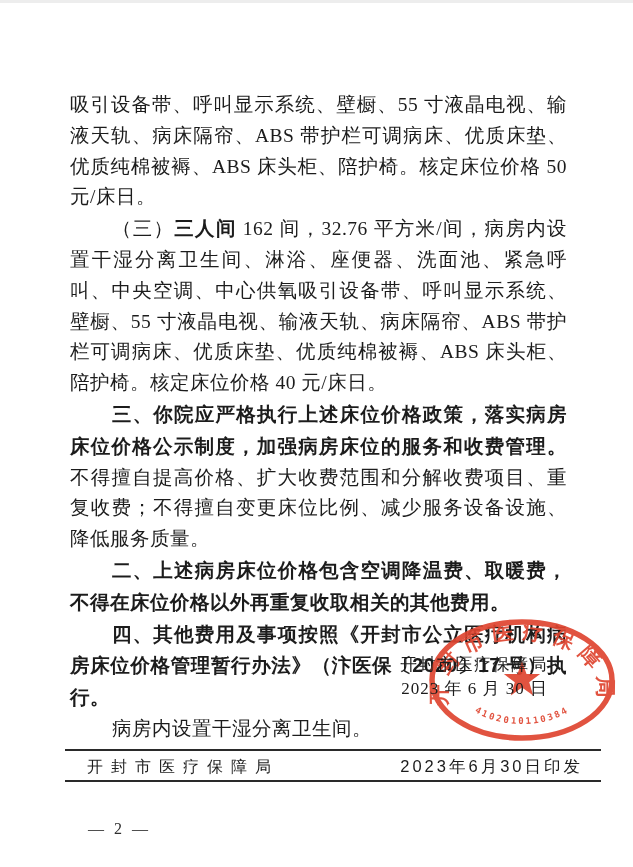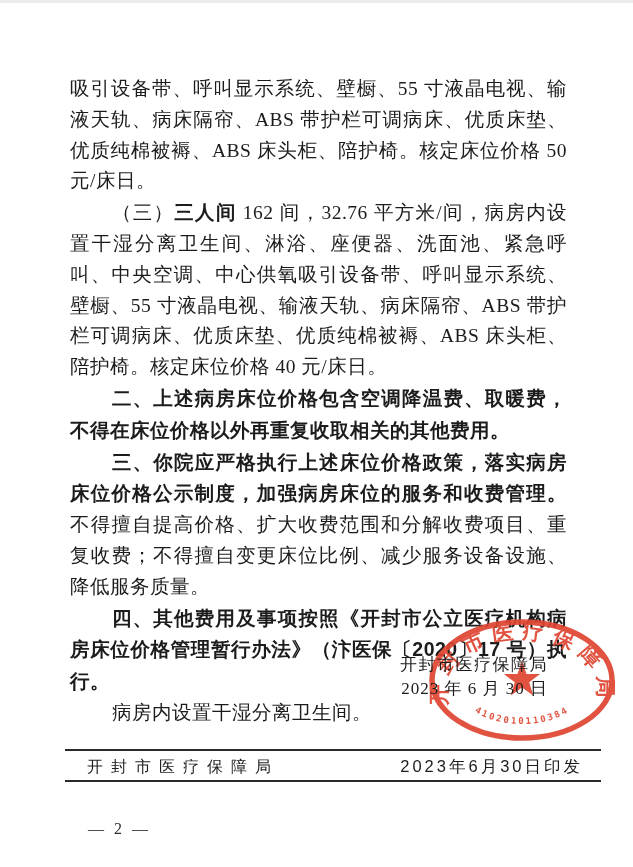--- a/index.html
+++ b/index.html
@@ -9,21 +9,21 @@
     position:relative;
     overflow:hidden;
     font-family:"Liberation Serif","DejaVu Serif",serif;
     color:#1c1c1c;
   }
   .scan-edge {
     position:absolute; left:0; top:0; width:633px; height:3px;
     background:#ededed;
   }
   .body-text {
-    position:absolute; left:70px; top:74px; width:497px;
+    position:absolute; left:70px; top:90px; width:497px;
     font-size:19.5px; line-height:30.8px;
     text-align:justify; text-justify:inter-character;
     letter-spacing:0.5px;
   }
   .para { margin:0; }
   .para.indent { text-indent:2.15em; }
   .seg-regular { font-family:"Liberation Serif","DejaVu Serif",serif; }
   .seg-bold {
     font-family:"Liberation Sans","DejaVu Sans",sans-serif;
     font-weight:700;
@@ -70,22 +70,22 @@
   }
 </style>
 </head>
 <body>
 
 <div class="scan-edge"></div>
 
 <div class="body-text">
   <p class="para"><span class="seg-regular">吸引设备带、呼叫显示系统、壁橱、55 寸液晶电视、输液天轨、病床隔帘、ABS 带护栏可调病床、优质床垫、优质纯棉被褥、ABS 床头柜、陪护椅。核定床位价格 50 元/床日。</span></p>
   <p class="para indent"><span class="seg-regular">（三）</span><span class="seg-bold">三人间</span><span class="seg-regular"> 162 间，32.76 平方米/间，病房内设置干湿分离卫生间、淋浴、座便器、洗面池、紧急呼叫、中央空调、中心供氧吸引设备带、呼叫显示系统、壁橱、55 寸液晶电视、输液天轨、病床隔帘、ABS 带护栏可调病床、优质床垫、优质纯棉被褥、ABS 床头柜、陪护椅。核定床位价格 40 元/床日。</span></p>
+  <p class="para indent"><span class="seg-bold">三、你院应严格执行上述床位价格政策，落实病房床位价格公示制度，加强病房床位的服务和收费管理。</span><span class="seg-regular">不得擅自提高价格、扩大收费范围和分解收费项目、重复收费；不得擅自变更床位比例、减少服务设备设施、降低服务质量。</span></p>
   <p class="para indent"><span class="seg-bold">二、上述病房床位价格包含空调降温费、取暖费，不得在床位价格以外再重复收取相关的其他费用。</span></p>
-  <p class="para indent"><span class="seg-bold">三、你院应严格执行上述床位价格政策，落实病房床位价格公示制度，加强病房床位的服务和收费管理。</span><span class="seg-regular">不得擅自提高价格、扩大收费范围和分解收费项目、重复收费；不得擅自变更床位比例、减少服务设备设施、降低服务质量。</span></p>
   <p class="para indent"><span class="seg-bold">四、其他费用及事项按照《开封市公立医疗机构病房床位价格管理暂行办法》（汴医保〔2020〕17 号）执行。</span></p>
   <p class="para indent"><span class="seg-regular">病房内设置干湿分离卫生间。</span></p>
 </div>
 
 <div class="signature-block">
   <div class="signature-agency">开封市医疗保障局</div>
   <div class="signature-date">2023 年 6 月 30 日</div>
 </div>
 
 <div class="seal-wrap">

